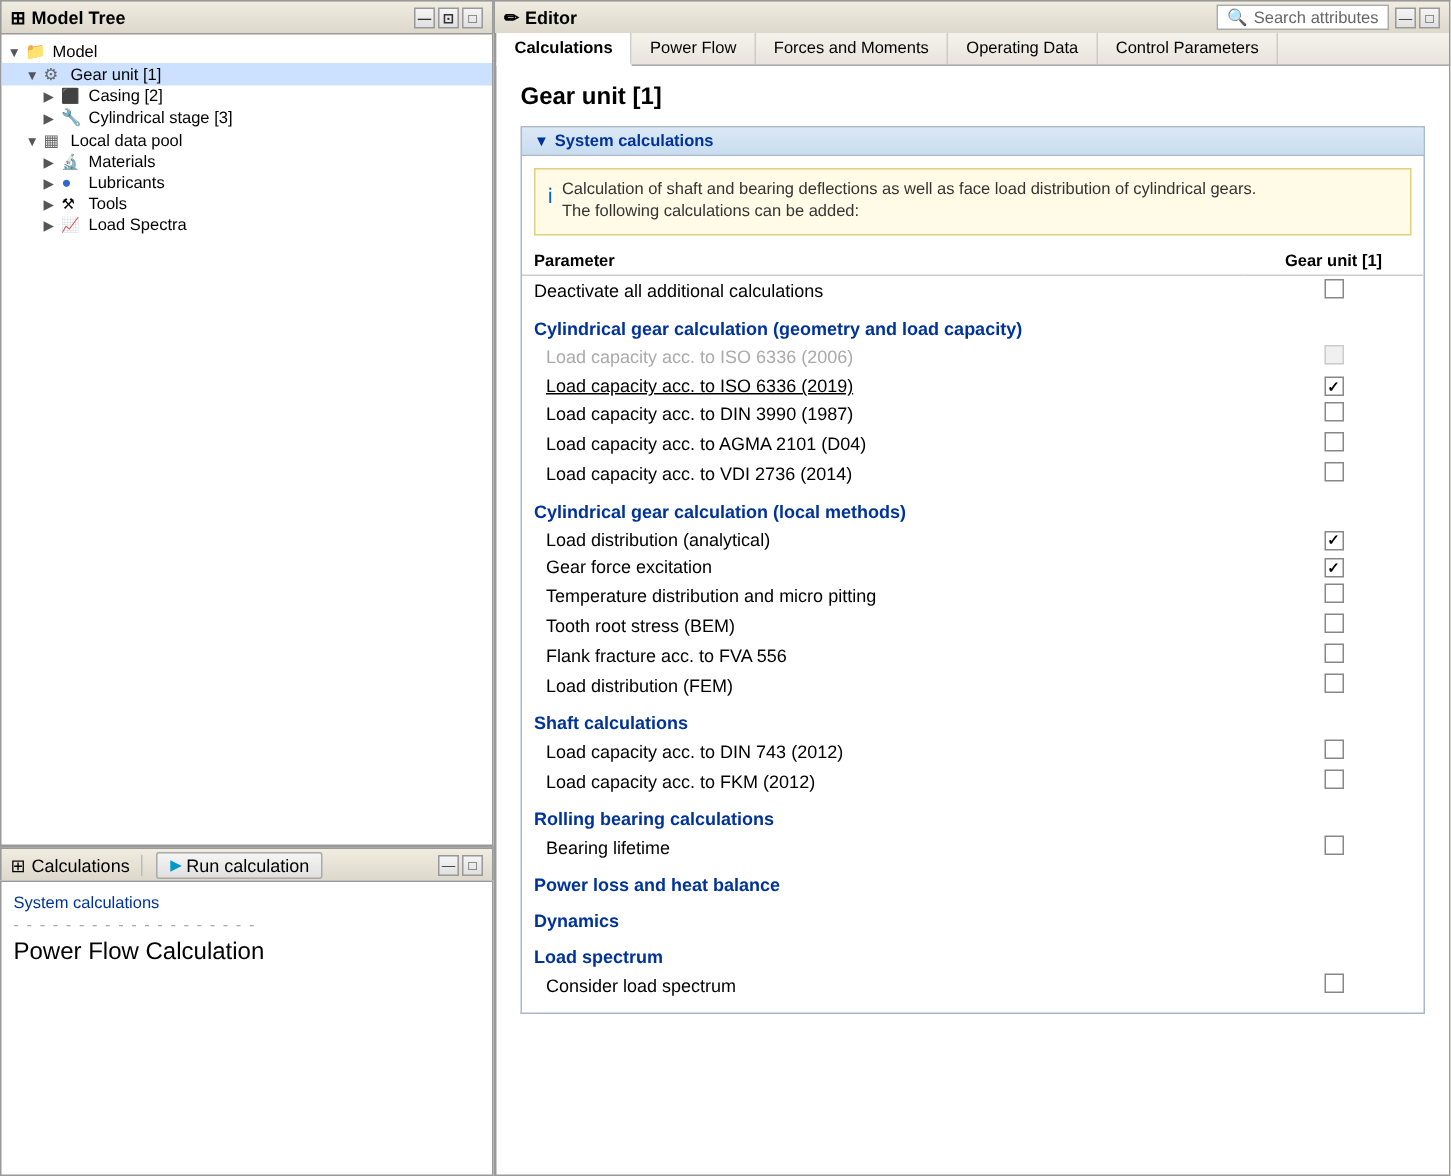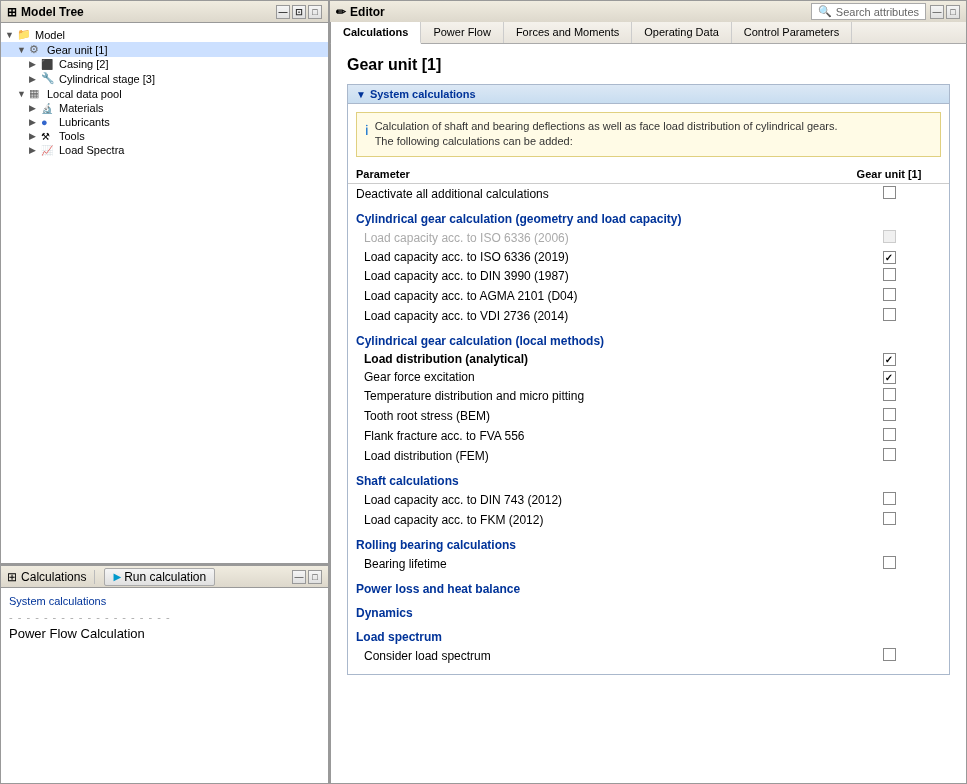--- a/index.html
+++ b/index.html
@@ -19,21 +19,21 @@
     .tree-arrow { display: inline-block; width: 12px; color: #555; font-size: 9px; cursor: pointer; }
     .tree-icon { display: inline-block; width: 16px; margin-right: 2px; font-size: 11px; }
     .tree-label { font-size: 11px; color: #000; }
 
     .calc-panel-wrapper { height: 220px; display: flex; flex-direction: column; border-top: 1px solid #999; }
     .calc-header { background: linear-gradient(to bottom, #f0ece0, #ddd8cc); border: 1px solid #999; border-bottom: none; padding: 2px 6px; display: flex; align-items: center; gap: 4px; font-size: 11px; height: 22px; }
     .run-calc-btn { background: linear-gradient(to bottom, #f5f5f5, #e0e0e0); border: 1px solid #aaa; padding: 1px 8px; font-size: 11px; cursor: pointer; display: flex; align-items: center; gap: 3px; border-radius: 2px; }
     .calc-content { background: #fff; border: 1px solid #999; flex: 1; padding: 6px 8px; }
     .calc-link { color: #003399; font-size: 11px; cursor: pointer; text-decoration: none; }
     .calc-separator { color: #aaa; font-size: 11px; margin: 3px 0; letter-spacing: 1px; }
-    .calc-item { color: #000; font-size: 13px; margin: 2px 0; }
+    .calc-item { color: #000; font-size: 16px; margin: 2px 0; }
     .window-controls { display: flex; gap: 2px; margin-left: auto; }
     .win-btn { width: 14px; height: 14px; background: linear-gradient(to bottom, #f5f5f5, #e0e0e0); border: 1px solid #999; font-size: 9px; display: flex; align-items: center; justify-content: center; cursor: pointer; color: #333; }
 
     
     .right-panel { flex: 1; display: flex; flex-direction: column; }
 
     .editor-header { background: linear-gradient(to bottom, #f0ece0, #ddd8cc); border: 1px solid #999; border-left: none; border-bottom: none; padding: 2px 6px; display: flex; align-items: center; height: 22px; }
     .editor-title { font-size: 11px; font-weight: bold; display: flex; align-items: center; gap: 4px; flex: 1; }
     .search-bar { display: flex; align-items: center; gap: 4px; background: #fff; border: 1px solid #aaa; padding: 1px 6px; margin-right: 4px; font-size: 11px; color: #666; cursor: pointer; }
     .search-icon { font-size: 11px; color: #555; }
@@ -244,21 +244,21 @@
             </tr>
 
             <tr class="disabled">
               <td style="padding-left:16px;">Load capacity acc. to ISO 6336 (2006)</td>
               <td class="center">
                 <span class="checkbox disabled"></span>
               </td>
             </tr>
 
             <tr>
-              <td style="padding-left:16px;">Load capacity acc. to ISO 6336 (2019)</td>
+              <td style="padding-left:16px;text-decoration:underline;">Load capacity acc. to ISO 6336 (2019)</td>
               <td class="center">
                 <span class="checkbox checked"></span>
               </td>
             </tr>
 
             <tr>
               <td style="padding-left:16px;margin-top:44px;">Load capacity acc. to DIN 3990 (1987)</td>
               <td class="center">
                 <span class="checkbox"></span>
               </td>
@@ -276,21 +276,21 @@
               <td class="center">
                 <span class="checkbox"></span>
               </td>
             </tr>
 
             <tr>
               <td colspan="2" style="color:#003399; font-weight:bold; padding-top:8px;">Cylindrical gear calculation (local methods)</td>
             </tr>
 
             <tr>
-              <td style="padding-left:16px;font-weight:bold;">Load distribution (analytical)</td>
+              <td style="padding-left:16px;">Load distribution (analytical)</td>
               <td class="center">
                 <span class="checkbox checked"></span>
               </td>
             </tr>
 
             <tr>
               <td style="padding-left:16px;">Gear force excitation</td>
               <td class="center">
                 <span class="checkbox checked"></span>
               </td>

